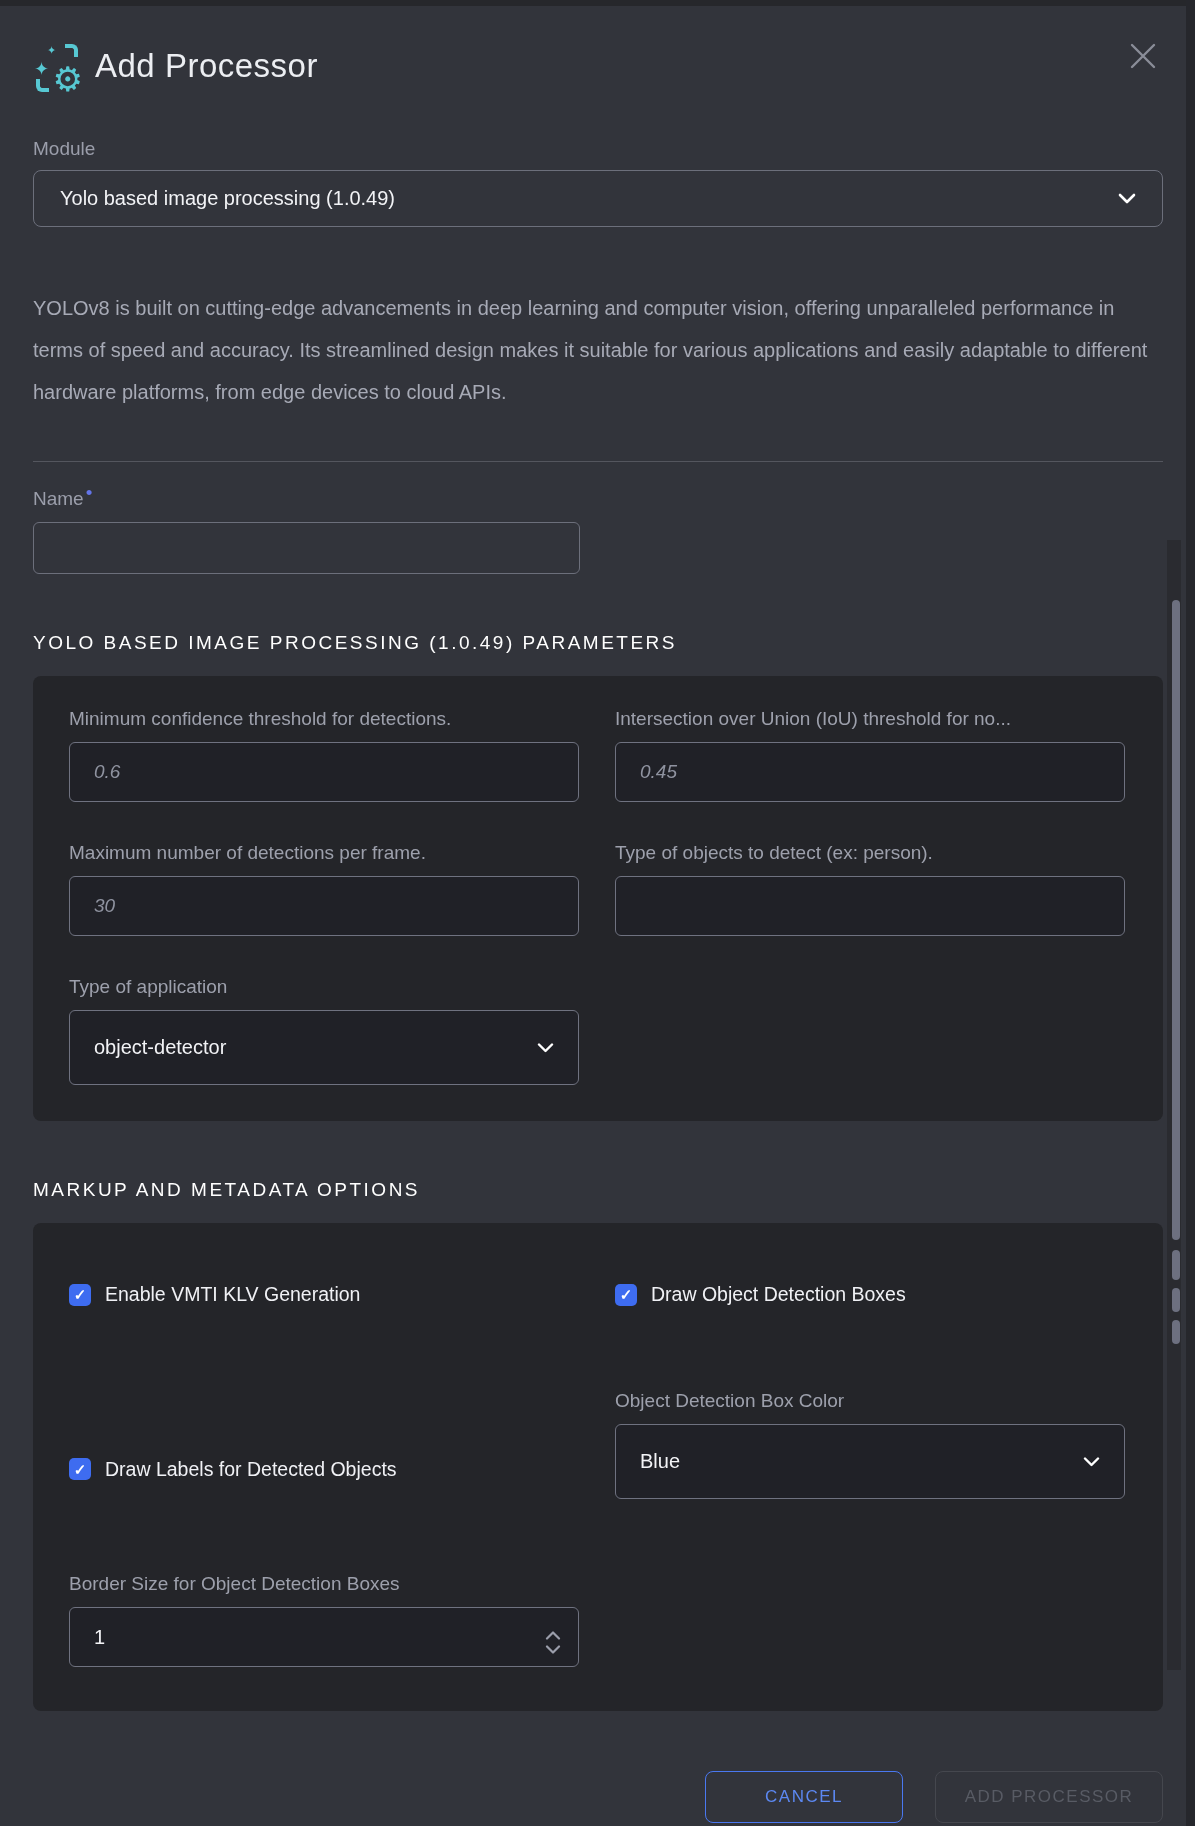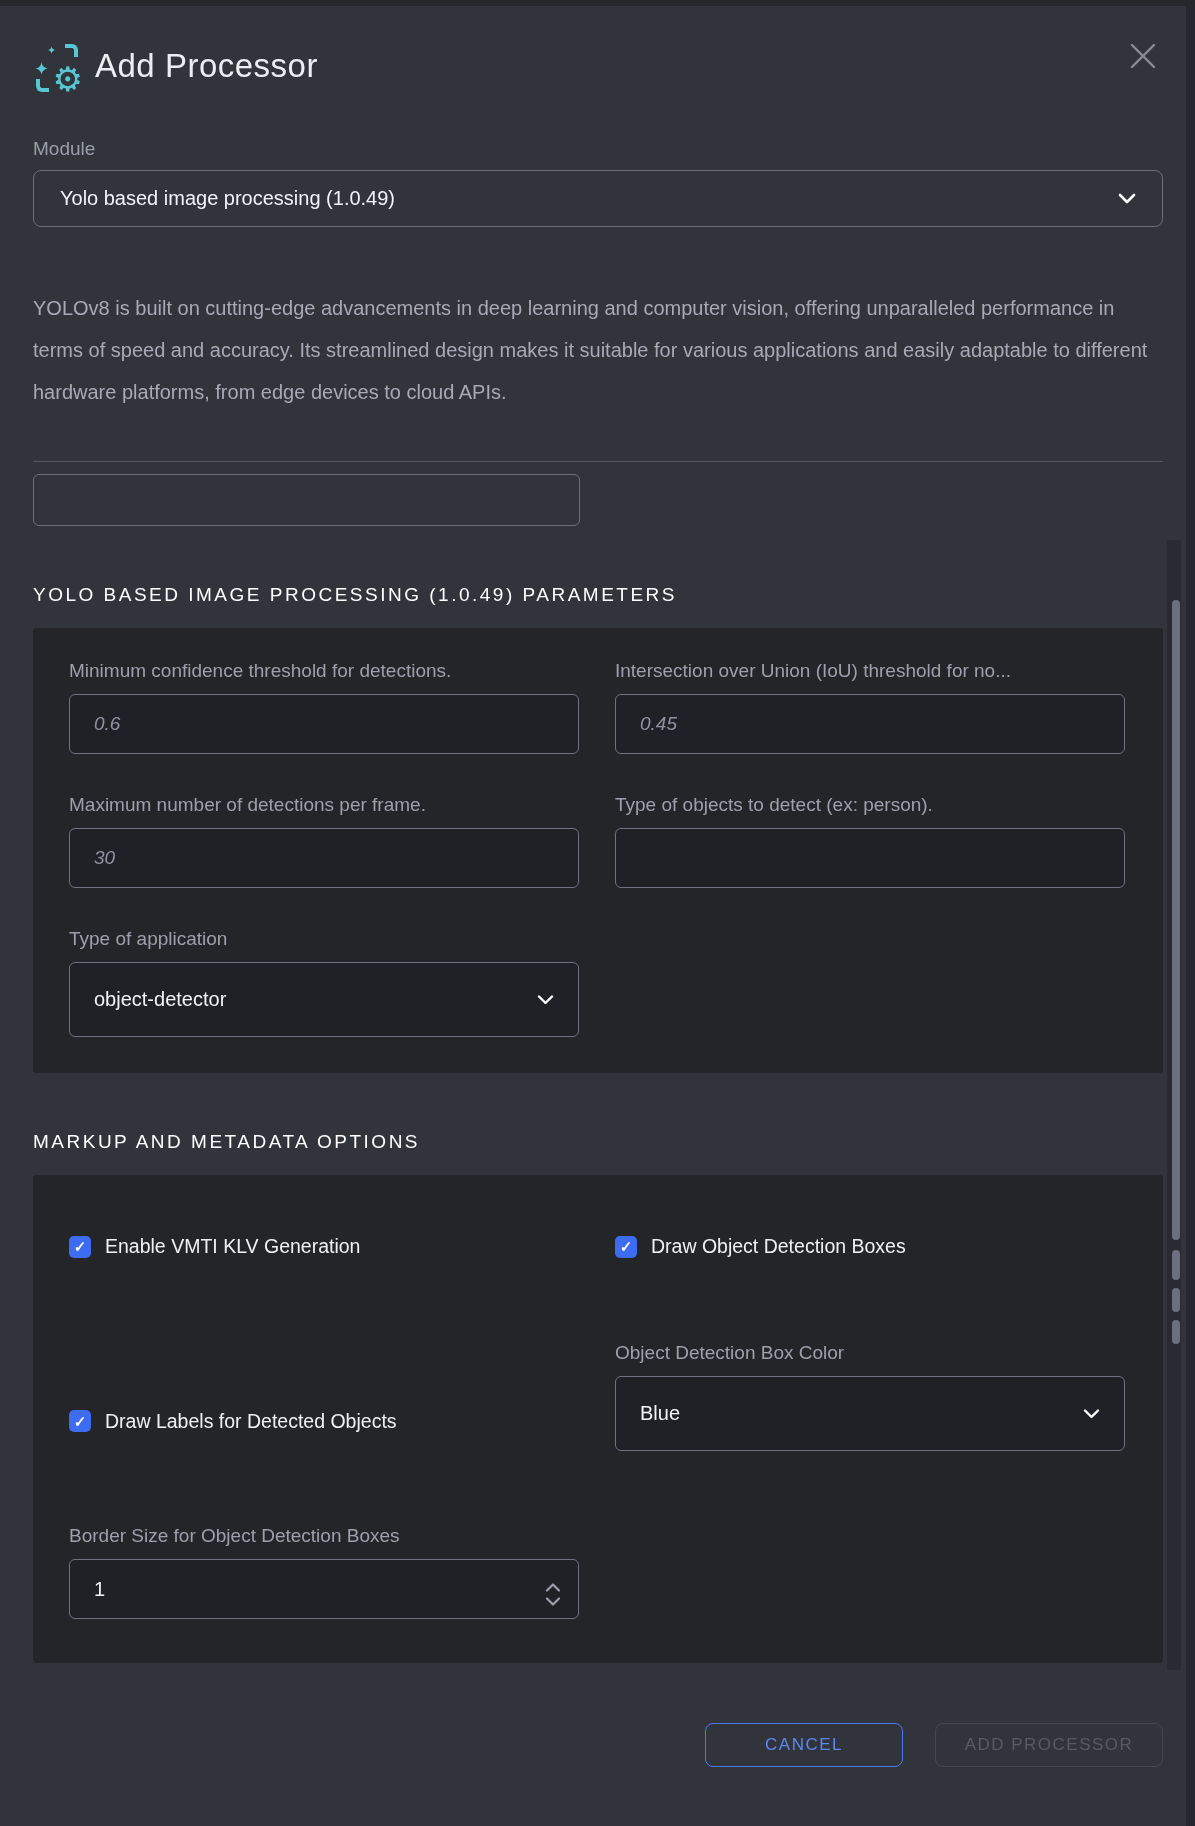--- a/index.html
+++ b/index.html
@@ -40,21 +40,21 @@
   .divider { margin-top:48px; border-top:1px solid #54565e; width:1130px; }
   .name-label { margin-top:26px; }
   .req-dot { color:#6374e8; font-size:19px; position:relative; top:-6px; margin-left:2px; }
   .name-input {
     margin-top:12px; display:block; width:547px; height:52px; background:transparent;
     border:1px solid #6c6f7b; border-radius:6px; padding:0 22px; font-size:19px; color:#f2f3f6;
     font-family:"Liberation Sans", sans-serif; outline:none;
   }
   .section-heading { margin-top:58px; font-size:19px; color:#ffffff; letter-spacing:2.5px; }
 
-  .panel { margin-top:22px; width:1130px; background:#242529; border-radius:3px; }
+  .panel { margin-top:22px; width:1130px; background:#242529; border-radius:8px; }
   .panel1 { padding:32px 36px 36px; }
   .grid2 { display:grid; grid-template-columns:510px 510px; column-gap:36px; }
   .rowgap { margin-top:40px; }
   .in-label { font-size:19px; color:#9da0ac; display:block; }
   .p-input {
     margin-top:12px; display:block; width:100%; height:60px; background:#202127;
     border:1px solid #6f7280; border-radius:6px; padding:0 24px; font-size:19px; color:#f2f3f6;
     font-family:"Liberation Sans", sans-serif; outline:none;
   }
   .p-input::placeholder { font-style:italic; color:#8f93a0; opacity:1; }
@@ -77,21 +77,21 @@
   .row2 { margin-top:84px; align-items:end; }
   .cell-left-cb { display:flex; align-items:center; height:60px; margin-bottom:0; }
   .row3-label { margin-top:74px; }
   .stepper-wrap { position:relative; width:510px; }
   .stepper-input { padding-right:60px; }
   .stepper-input.value-set { font-style:normal; color:#f2f3f6; font-size:20px; }
   .stepper-btns { position:absolute; right:18px; top:24px; display:flex; flex-direction:column; gap:5px; cursor:pointer; }
 
   
   .footer { margin-top:60px; display:flex; justify-content:flex-end; gap:32px; width:1130px; }
-  .btn { height:44px; border-radius:8px; background:transparent; font-family:"Liberation Sans", sans-serif;
+  .btn { height:52px; border-radius:8px; background:transparent; font-family:"Liberation Sans", sans-serif;
     font-size:17px; letter-spacing:1.5px; cursor:pointer; }
   .btn-cancel { width:198px; border:1px solid #4a78f0; color:#5c88f2; }
   .btn-add { width:228px; border:1px solid #45474e; color:#585b64; cursor:default; }
 
   
   .edge-strip { position:absolute; top:0; right:0; width:9px; height:1826px; background:#26272c; }
   .sb-track { position:absolute; top:540px; right:14px; width:14px; height:1130px; background:#2a2b30; }
   .sb-thumb { position:absolute; right:15px; width:8px; border-radius:4px; background:#6d7080; }
   .sb-thumb.main { top:600px; height:640px; }
   .sb-thumb.s1 { top:1250px; height:30px; }
@@ -128,20 +128,23 @@
     <span class="sel-val">Yolo based image processing (1.0.49)</span>
     <svg width="18" height="11" viewBox="0 0 18 11">
       <path d="M2 2 L9 9 L16 2" stroke="#ffffff" stroke-width="2.6" fill="none" stroke-linecap="round" stroke-linejoin="round"></path>
     </svg>
   </div>
 
   <p class="desc">YOLOv8 is built on cutting-edge advancements in deep learning and computer vision, offering unparalleled performance in terms of speed and accuracy. Its streamlined design makes it suitable for various applications and easily adaptable to different hardware platforms, from edge devices to cloud APIs.</p>
 
   <div class="divider"></div>
 
+  <div class="field-label name-label">
+    <span>Name</span><span class="req-dot">•</span>
+  </div>
   <input class="name-input" type="text" value="" style="">
 
   <div class="section-heading">YOLO BASED IMAGE PROCESSING (1.0.49) PARAMETERS</div>
 
   <div class="panel panel1">
     <div class="grid2">
       <div>
         <label class="in-label">Minimum confidence threshold for detections.</label>
         <input class="p-input" type="text" placeholder="0.6" style="">
       </div>

